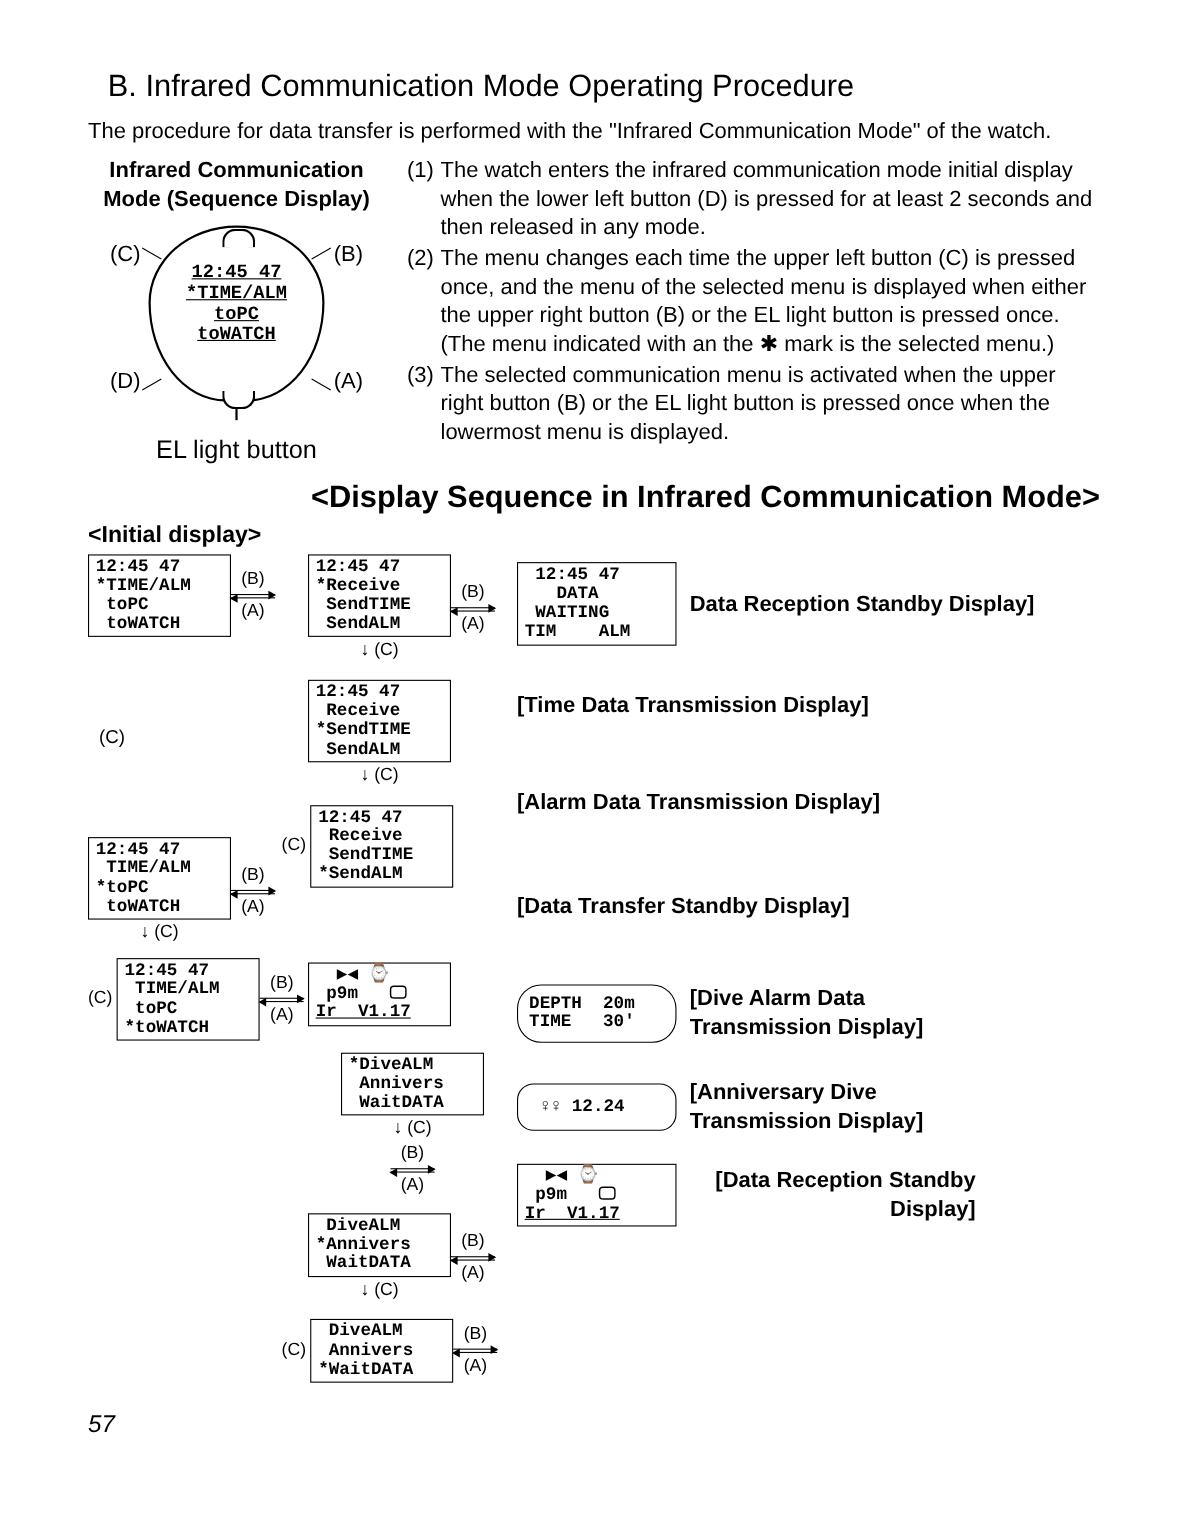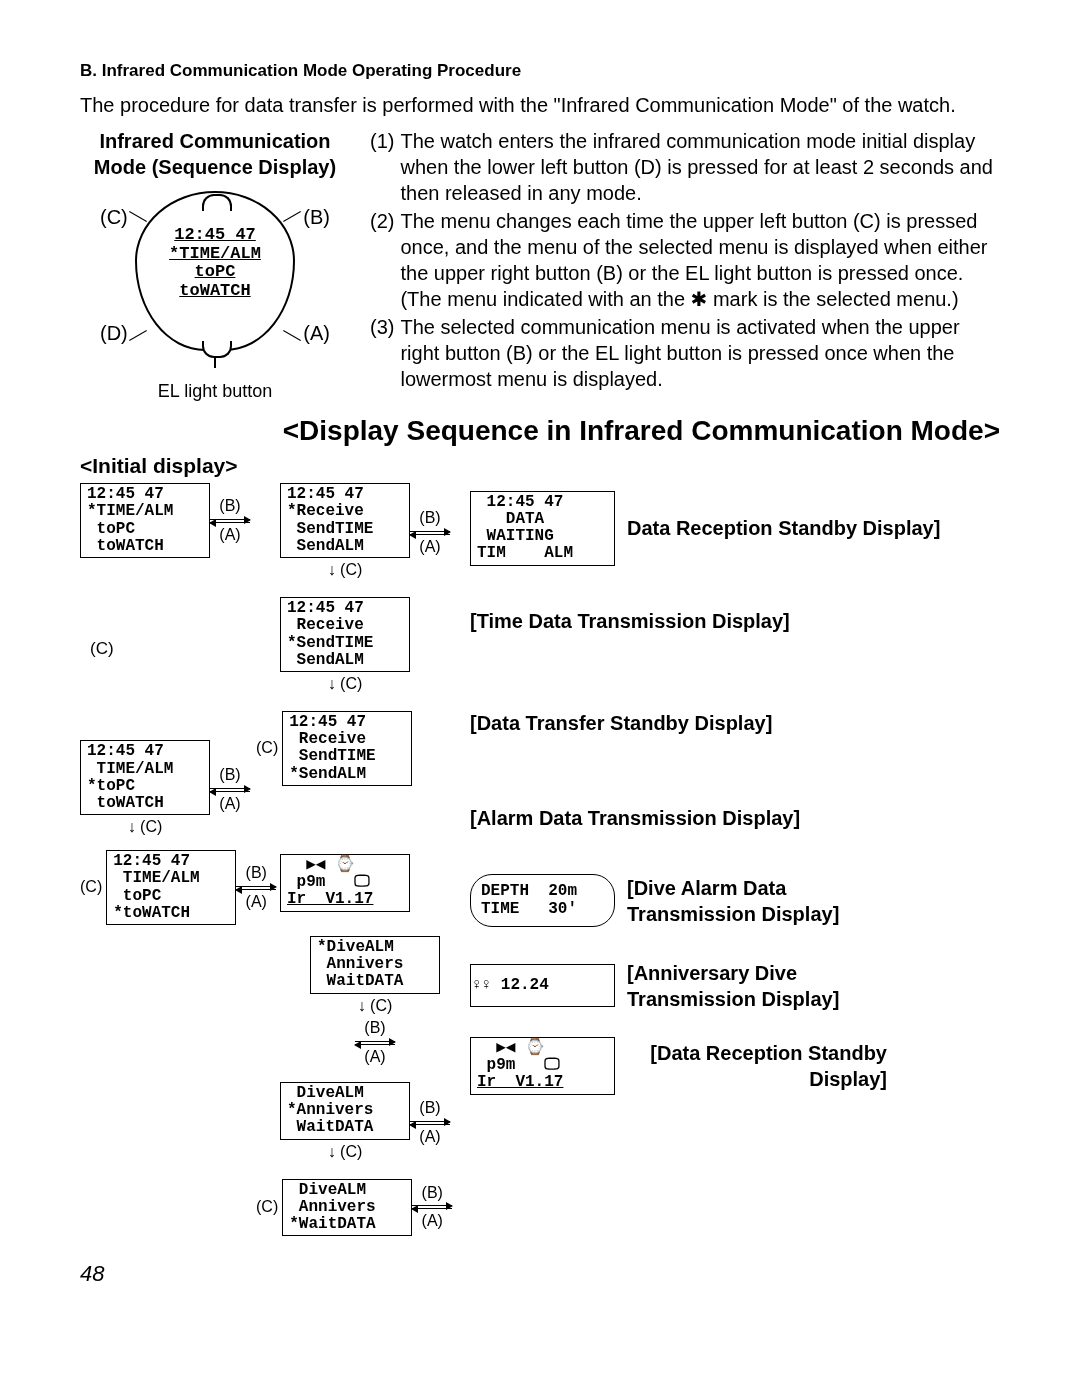--- a/index.html
+++ b/index.html
@@ -6,23 +6,23 @@
     font-family: Arial, Helvetica, sans-serif;
     margin: 0;
     padding: 60px 80px 40px 80px;
     width: 1080px;
     box-sizing: border-box;
     color: #000;
     font-size: 20px;
     line-height: 1.3;
   }
   h2 {
-    font-size: 17px;
-    font-weight: bold;
-    margin: 0 0 10px 0;
+    font-size: 28px;
+    font-weight: normal;
+    margin: 0 0 10px 18px;
   }
   .intro {
     margin-bottom: 10px;
   }
   .top-section {
     display: flex;
     gap: 20px;
     margin-bottom: 10px;
   }
   .watch-col {
@@ -97,21 +97,21 @@
   .lblC { left: 0; top: 18px; }
   .lblB { right: 0; top: 18px; }
   .lblD { left: 0; bottom: 40px; }
   .lblA { right: 0; bottom: 40px; }
   .btnline {
     position:absolute;
     width:20px;
     border-top:1.5px solid #000;
   }
   .el-label {
-    font-size: 18px;
+    font-size: 23px;
     margin-top: -6px;
   }
   .steps-col {
     flex: 1;
   }
   .step {
     display: flex;
     gap: 6px;
     margin-bottom: 2px;
   }
@@ -442,41 +442,41 @@
    DATA
  WAITING
 TIM    ALM</div>
       <div class="result-label">Data Reception Standby Display]</div>
     </div>
 
     <div class="result-row" style="min-height:95px;">
       <div class="result-label">[Time Data Transmission Display]</div>
     </div>
 
+    <div class="result-row" style="min-height:80px;">
+      <div class="result-label">[Alarm Data Transmission Display]</div>
+    </div>
+
     <div class="result-row" style="min-height:110px;">
       <div class="result-label">[Data Transfer Standby Display]</div>
-    </div>
-
-    <div class="result-row" style="min-height:80px;">
-      <div class="result-label">[Alarm Data Transmission Display]</div>
     </div>
 
     <div class="result-row" style="min-height:85px;">
       <div class="box wide" style="padding:8px 10px;border-radius:22px;">DEPTH  20m
 TIME   30'</div>
       <div class="result-label" style="max-width:230px;">[Dive Alarm Data Transmission Display]</div>
     </div>
 
     <div class="result-row" style="min-height:85px;">
-      <div class="box wide" style="padding:12px 1px;">♀♀ 12.24</div>
+      <div class="box wide" style="padding:12px 20px;border-radius:15px;">♀♀ 12.24</div>
       <div class="result-label" style="max-width:230px;">[Anniversary Dive Transmission Display]</div>
     </div>
 
     <div class="result-row" style="min-height:75px;">
       <div class="box wide"><span>  ▶◀ ⌚</span>
 <span> p9m   🖵</span>
 <span style="text-decoration:underline">Ir  V1.17</span></div>
       <div class="result-label" style="max-width:260px;text-align:right;">[Data Reception Standby Display]</div>
     </div>
   </div>
 </div>
 
-<div class="pagenum">48</div>
+<div class="pagenum">57</div>
 
 </body></html>

